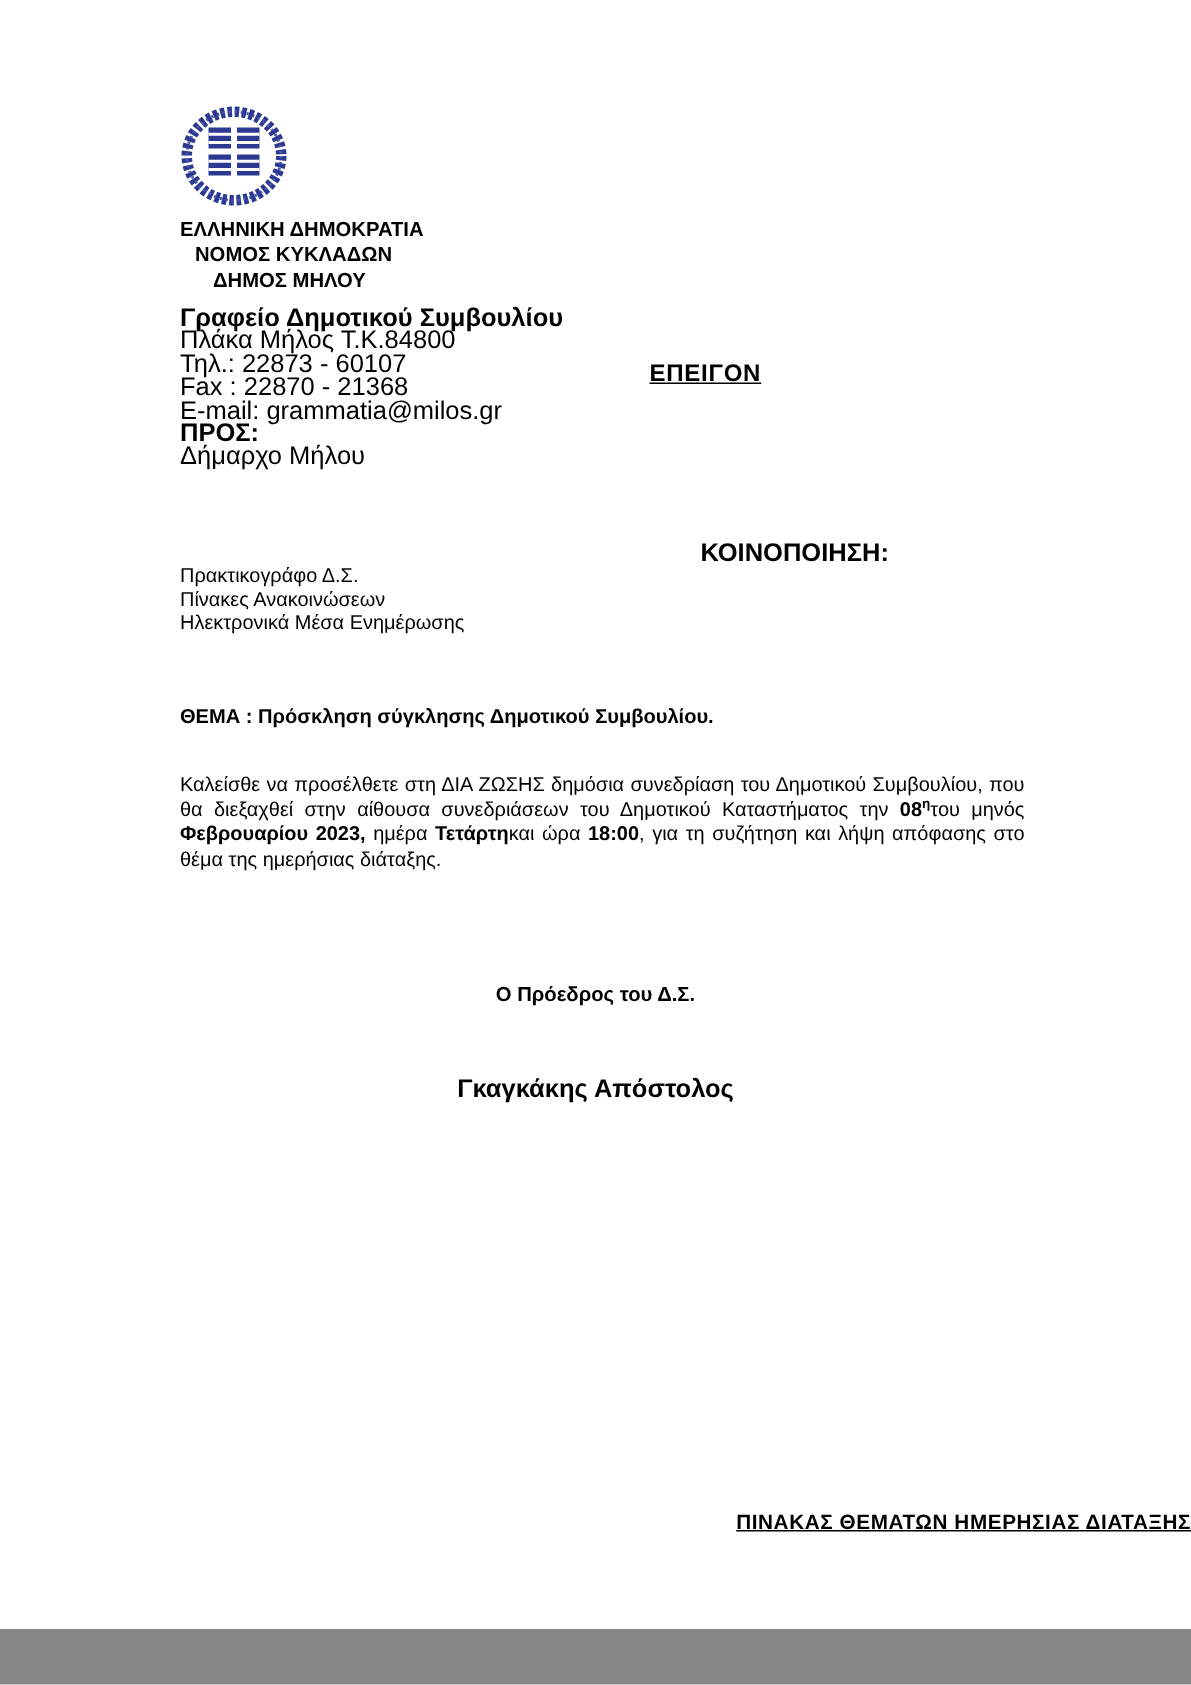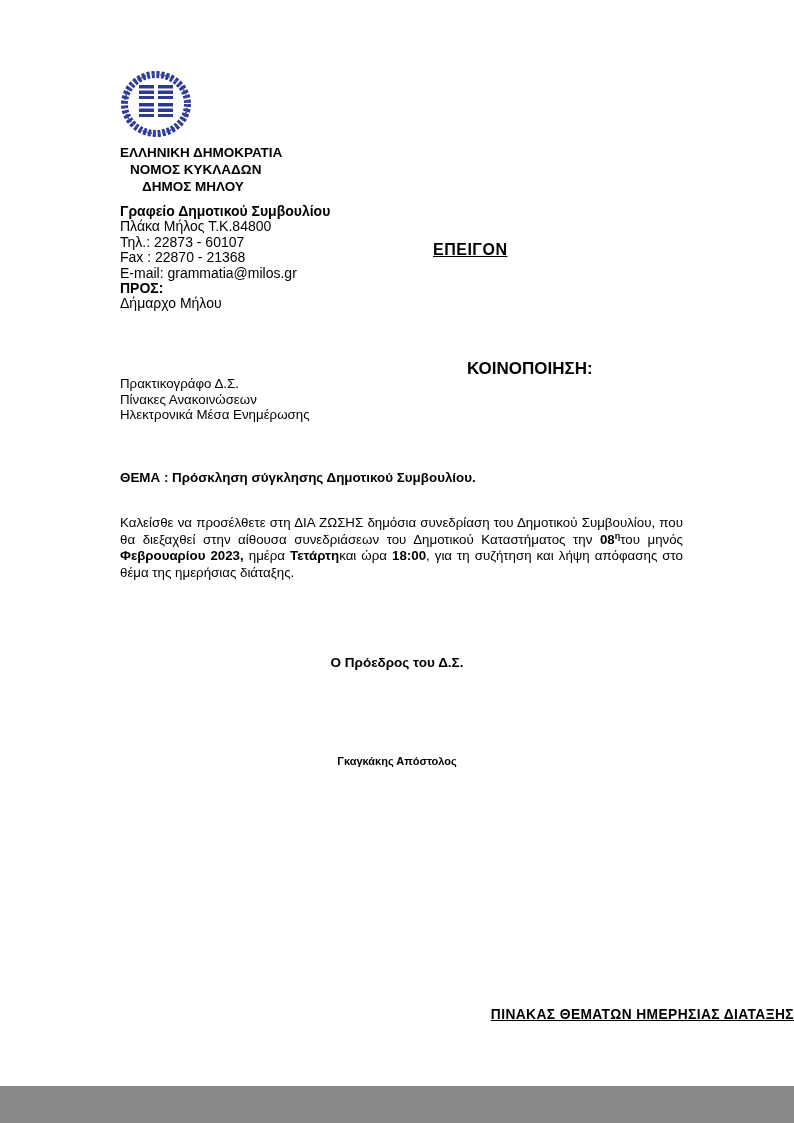--- a/index.html
+++ b/index.html
@@ -23,21 +23,21 @@
     font-weight: bold;
     font-size: 13.5px;
     line-height: 17px;
     white-space: nowrap;
   }
   .gov-header .l2 { padding-left: 10px; }
   .gov-header .l3 { padding-left: 22px; }
 
   .office-block {
     left: 120px; top: 204px;
-    font-size: 14px;
+    font-size: 17px;
     line-height: 15.4px;
     white-space: nowrap;
   }
   .office-block .bold { font-weight: bold; }
 
   .urgent {
     left: 433px; top: 241px;
     font-size: 16px;
     font-weight: bold;
     text-decoration: underline;
@@ -88,23 +88,22 @@
 
   .sig-role {
     left: 0; top: 655px; width: 794px;
     text-align: center;
     font-size: 13.5px;
     font-weight: bold;
   }
   .sig-name {
     left: 0; top: 716px; width: 794px;
     text-align: center;
-    font-size: 11px;
+    font-size: 17px;
     font-weight: bold;
-    margin-top: 39px;
   }
 
   .footer-heading {
     left: 0; top: 1007px; width: 794px;
     text-align: right;
     font-size: 13.8px;
     font-weight: bold;
     text-decoration: underline;
     letter-spacing: 0.4px;
   }

